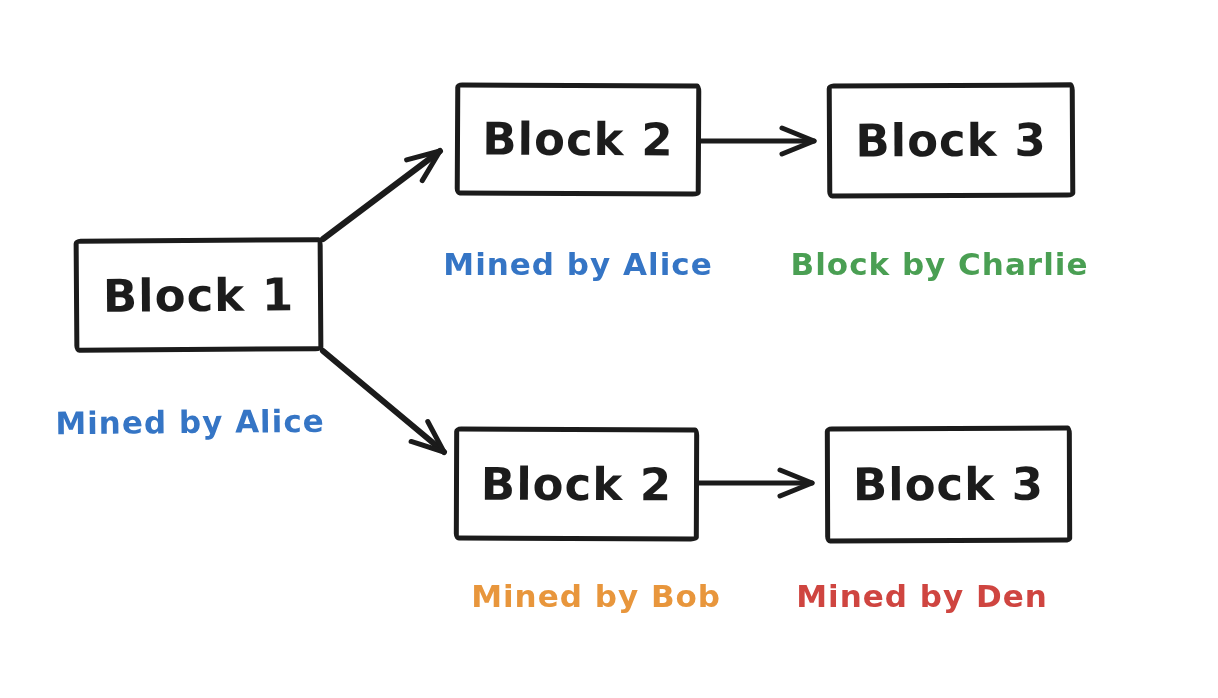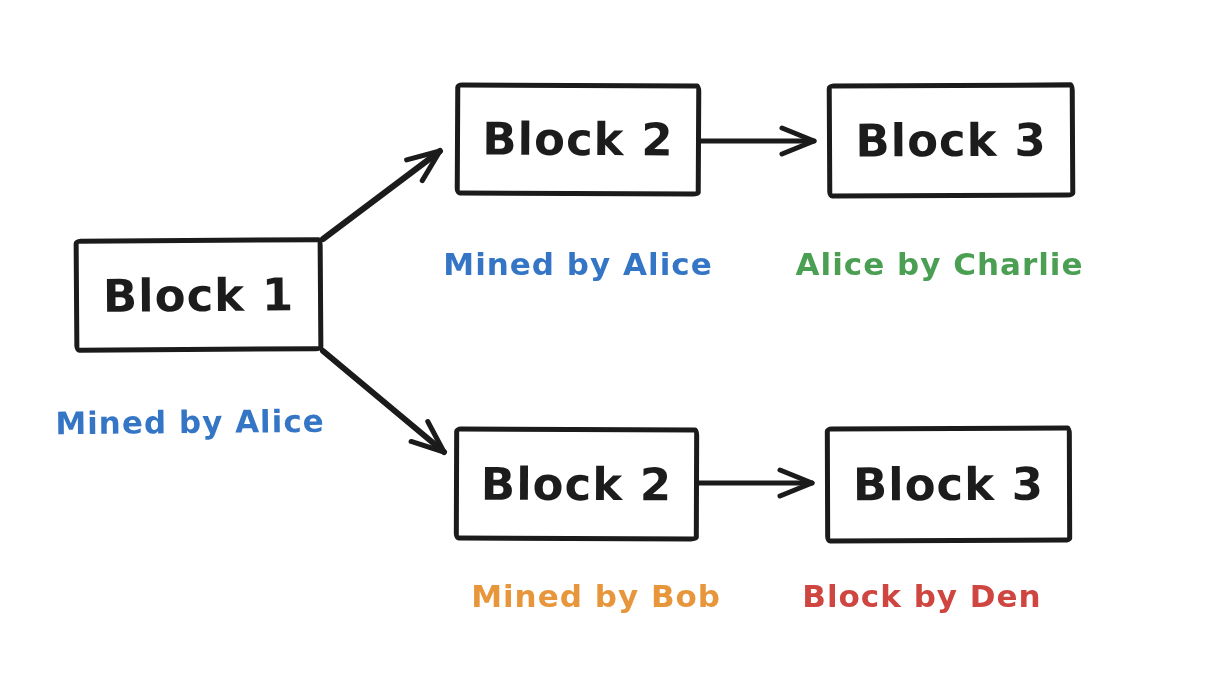--- a/index.html
+++ b/index.html
@@ -86,17 +86,17 @@
   </div>
   <div class="block block-2-bot">
     <span>Block 2</span>
   </div>
   <div class="block block-3-bot">
     <span>Block 3</span>
   </div>
 
   <div class="miner miner-1" style="color: rgb(53, 117, 197);">Mined by Alice</div>
   <div class="miner miner-2-top" style="color: rgb(53, 117, 197);">Mined by Alice</div>
-  <div class="miner miner-3-top" style="color: rgb(74, 159, 83);">Alice by Charlie</div>
+  <div class="miner miner-3-top" style="color: rgb(74, 159, 83);">Block by Charlie</div>
   <div class="miner miner-2-bot" style="color: rgb(232, 150, 60); text-align: right;">Mined by Bob</div>
-  <div class="miner miner-3-bot" style="color: rgb(207, 69, 64);">Block by Den</div>
+  <div class="miner miner-3-bot" style="color: rgb(207, 69, 64);">Mined by Den</div>
 
 </div>
 
 </body></html>

